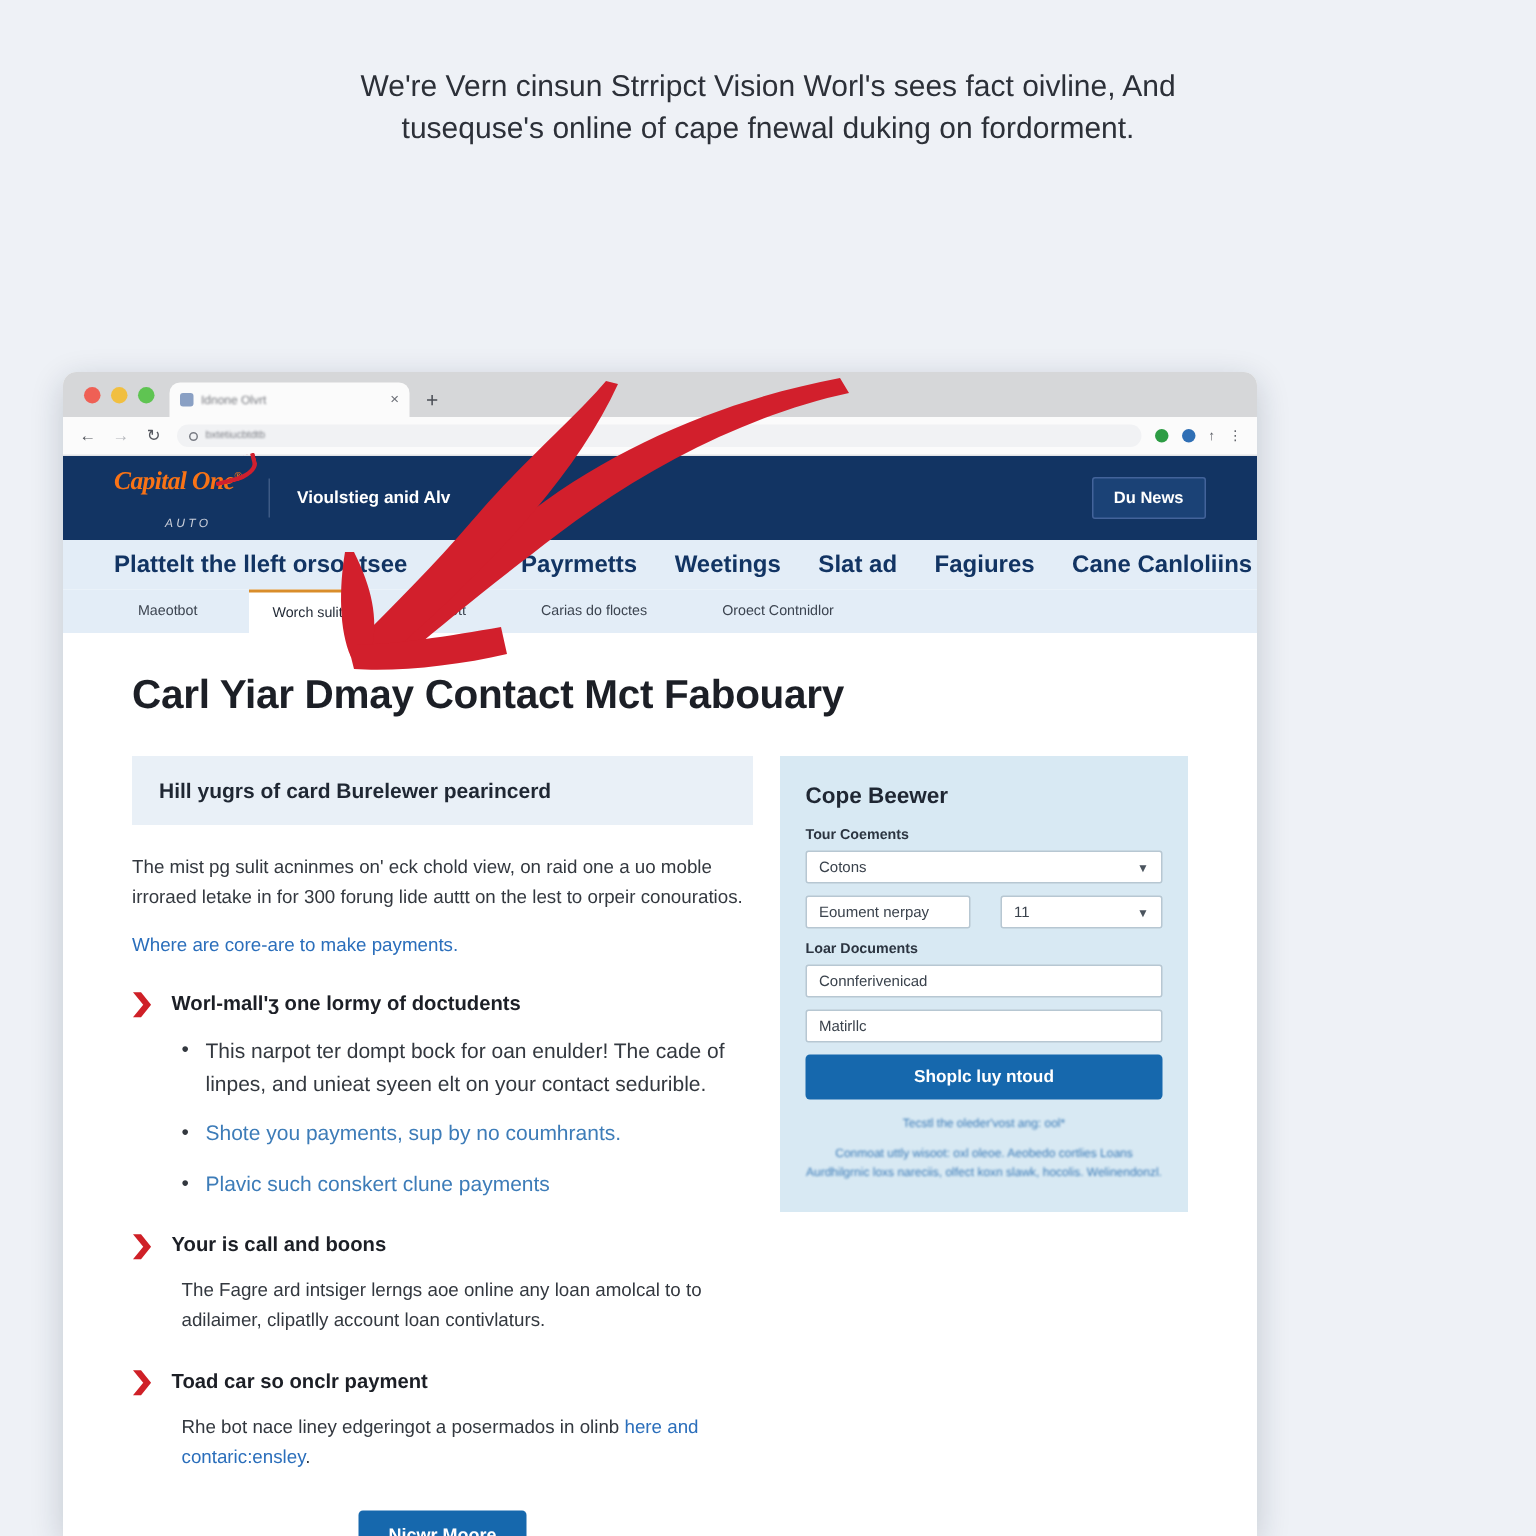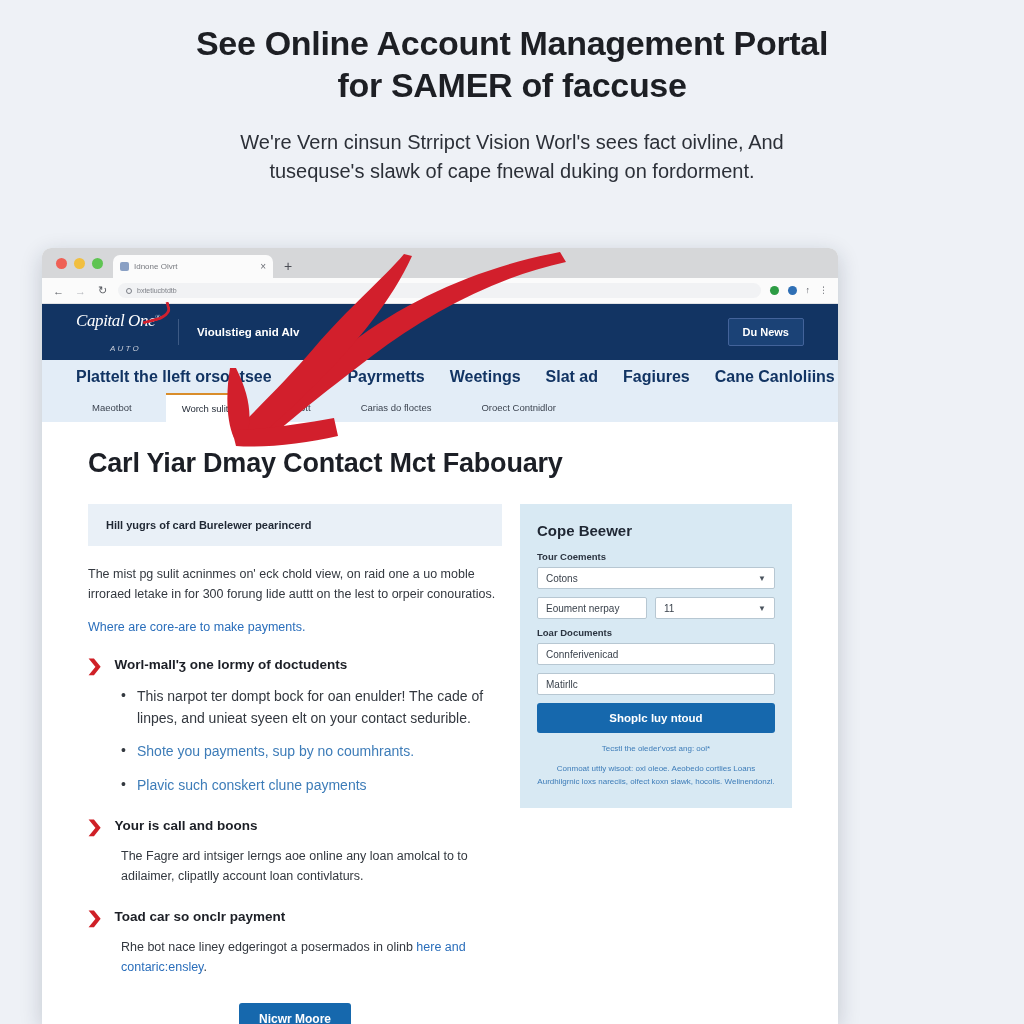--- a/index.html
+++ b/index.html
@@ -71,21 +71,21 @@
   .tbi.grey  { background: none; color: #5a5d64; font-size: 9px; line-height: 9px; width: auto; }
 
   
   .site-head {
     height: 56px; background: #123463; display: flex; align-items: center;
     padding: 0 34px; position: relative;
   }
   .logo-wrap { display: flex; flex-direction: column; }
   .logo-main {
     font-family: "Liberation Serif", serif;
-    font-size: 17px; font-weight: normal; font-style: italic; color: #ffffff;
+    font-size: 17px; font-weight: bold; font-style: italic; color: #f97316;
     letter-spacing: -0.4px; position: relative; white-space: nowrap;
   }
   .logo-main .reg { font-size: 7px; vertical-align: super; font-style: normal; }
   .swoosh {
     position: absolute; right: -11px; top: -6px; width: 30px; height: 16px;
     border-bottom: 3.5px solid #d0202e; border-right: 3px solid #d0202e;
     border-radius: 0 0 60% 0; transform: rotate(-14deg);
   }
   .logo-sub {
     font-size: 8px; color: #c9ced9; letter-spacing: 2.2px;
@@ -119,21 +119,21 @@
   .site-body { background: #fff; padding: 26px 46px 0 46px; height: 100%; }
   .content-title {
     font-size: 27px; font-weight: bold; color: #1c1f26; letter-spacing: -0.2px;
     margin-bottom: 25px; filter: blur(0.25px);
   }
   .cols { display: flex; gap: 18px; align-items: flex-start; }
   .col-main { flex: 1; min-width: 0; }
   .col-side { width: 272px; flex: 0 0 272px; }
 
   .notice {
-    background: #e9f0f7; padding: 15px 18px; font-size: 11px; font-weight: bold;
+    background: #e9f0f7; padding: 15px 18px; font-size: 14px; font-weight: bold;
     color: #1f2733; filter: blur(0.35px); margin-bottom: 18px;
   }
   .para { font-size: 12.5px; line-height: 1.62; color: #33383f;
     filter: blur(0.4px); margin-bottom: 12px; }
   .link { color: #2a6ebb; filter: blur(0.4px); font-size: 12.5px; }
   a.link { text-decoration: none; }
 
   .sec { margin-top: 22px; }
   .sec-head { display: flex; align-items: flex-start; gap: 13px; }
   .chev {
@@ -156,21 +156,21 @@
   .card-title { font-size: 15px; font-weight: bold; color: #1f2733;
     margin-bottom: 12px; filter: blur(0.35px); }
   .fld-label { font-size: 9.5px; font-weight: bold; color: #2b3440;
     margin-bottom: 5px; filter: blur(0.4px); }
   .inp {
     background: #fff; border: 1px solid #b7c7d2; height: 22px; border-radius: 2px;
     display: flex; align-items: center; padding: 0 8px; font-size: 10px;
     color: #3a424c; margin-bottom: 8px; filter: blur(0.35px);
   }
   .inp .caret { margin-left: auto; font-size: 8px; color: #4b545e; }
-  .row2 { display: flex; gap: 8px; }
+  .row2 { display: flex; gap: 20px; }
   .row2 .inp { flex: 1; }
   .row2 .inp.small { flex: 0 0 110px; }
   .cta {
     background: #1668ad; color: #fff; text-align: center; font-size: 11.5px;
     font-weight: bold; padding: 9px 0; border-radius: 3px; margin-top: 0;
     filter: blur(0.35px);
   }
   .fine1 { margin-top: 11px; text-align: center; font-size: 8px; color: #3d7cb8;
     filter: blur(0.6px); }
   .fine2 { margin-top: 9px; text-align: center; font-size: 8px; line-height: 1.65;
@@ -181,27 +181,23 @@
     padding: 9px 20px; border-radius: 3px; filter: blur(0.35px); }
 
   
   .arrow-layer { position: absolute; left: 0; top: 0; width: 1024px; height: 1024px;
     pointer-events: none; }
 </style>
 </head>
 <body>
 
 <div class="page-head">
-  <div class="page-title">
-    <div>See Online Account Management Portal</div>
-    <div>for SAMER of faccuse</div>
-  </div>
   <div class="page-sub">
     <div>We're Vern cinsun Strripct Vision Worl's sees fact oivline, And</div>
-    <div>tusequse's slawk of cape fnewal duking on fordorment.</div>
+    <div>tusequse's online of cape fnewal duking on fordorment.</div>
   </div>
 </div>
 
 <div class="browser">
 
   <div class="tabstrip">
     <div class="dots">
       <div class="dot r"></div>
       <div class="dot y"></div>
       <div class="dot g"></div>

